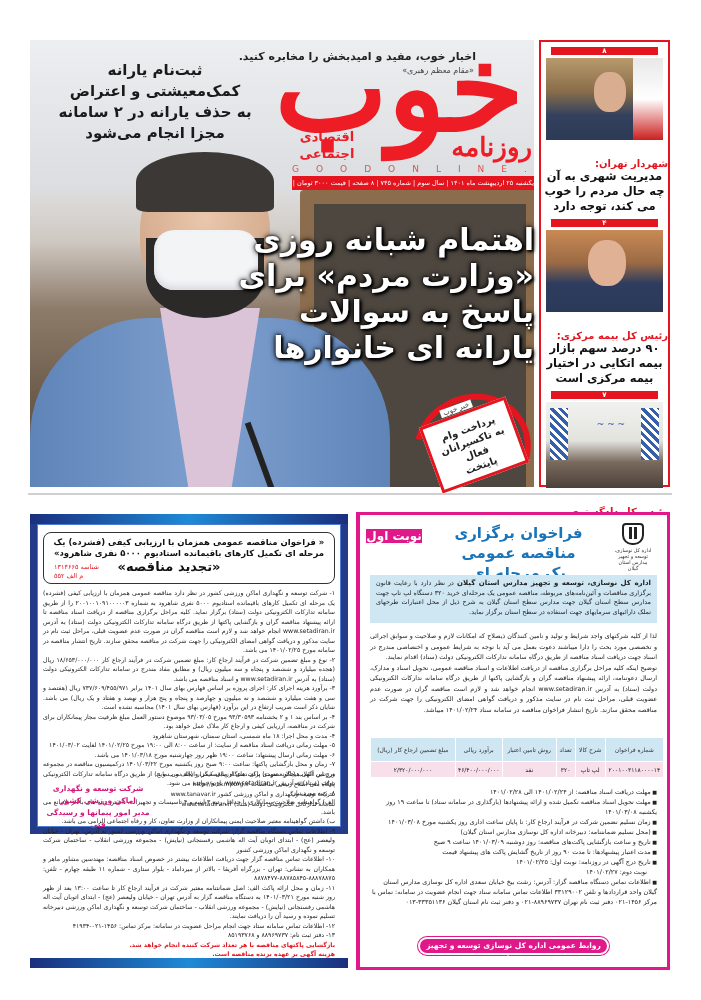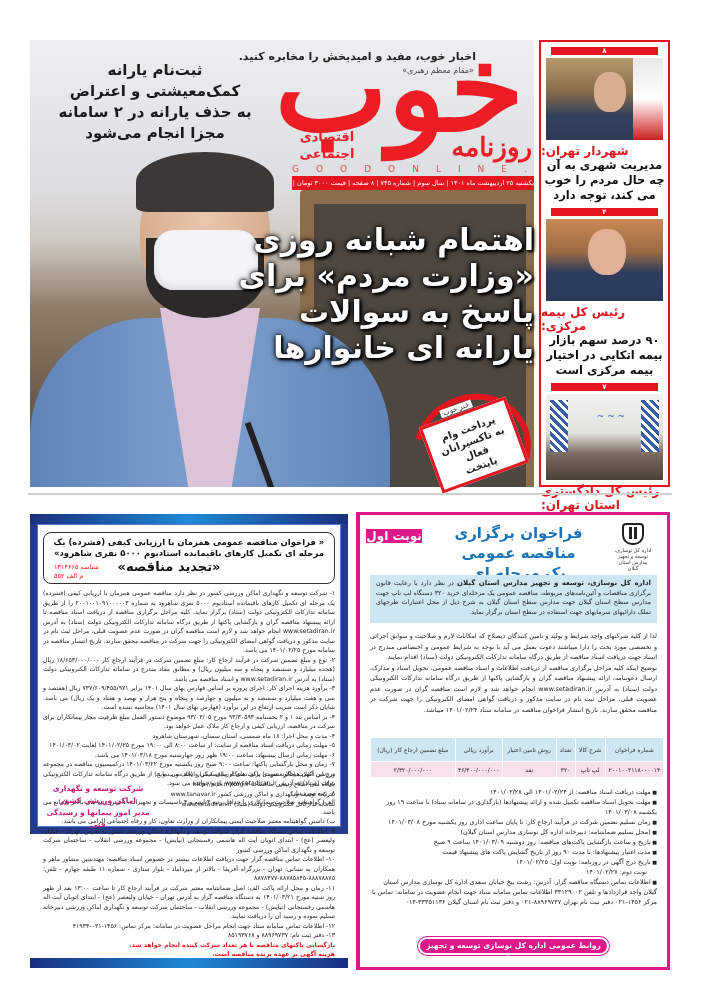--- a/index.html
+++ b/index.html
@@ -46,21 +46,21 @@
   .pg-num { height: 8px; margin: 5px 10px 3px; background: #e4151f; color: #fff; font-size: 7px; line-height: 8px; text-align: center; font-weight: bold; }
   .thumb { margin: 0 5px; height: 82px; position: relative; overflow: hidden; }
   .thumb1 { background: linear-gradient(180deg,#b89a6d,#8a6e4a 40%,#33415e 70%,#2c3a55); }
   .thumb1 .flag { position: absolute; right: 0; top: 0; width: 30px; height: 82px; background: linear-gradient(180deg,#e8e8e8,#fff 50%,#cc1f1f); }
   .thumb1 .face { position: absolute; left: 48px; top: 14px; width: 32px; height: 40px; border-radius: 45%; background: #d8ad90; }
   .thumb2 { background: linear-gradient(180deg,#c98a55,#9b6a44 40%,#2e3d5f 65%,#2b3959); }
   .thumb2 .face { position: absolute; left: 42px; top: 10px; width: 38px; height: 46px; border-radius: 45%; background: #e0b195; }
   .thumb3 { background: linear-gradient(180deg,#f1f1ee,#e3e3de 45%,#7a6a5e 70%,#4b4039); height: 86px; }
   .thumb3 .logo-wall { position: absolute; left: 30px; top: 8px; width: 70px; height: 28px; border-radius: 8px; color: #2b56a3; font-size: 9px; text-align: center; line-height: 28px; font-style: italic; }
   .thumb3 .panel { position: absolute; top: 6px; width: 18px; height: 52px; background: repeating-linear-gradient(45deg,#3760a8 0 3px,#fff 3px 6px); }
-  .r-kicker { direction: rtl; text-align: left; font-size: 12px; color: #e4151f; font-weight: bold; margin-top: 4px; }
+  .r-kicker { direction: rtl; text-align: right; font-size: 10px; color: #e4151f; font-weight: bold; margin-top: 18px; }
   .r-title { direction: rtl; text-align: center; font-size: 11.5px; line-height: 15px; font-weight: bold; color: #111; padding: 0 3px; }
 
   .divider { position: absolute; left: 28px; top: 493px; width: 644px; height: 2px; background: #d0d0d0; }
 
   
   .adL { position: absolute; left: 30px; top: 514px; width: 318px; height: 320px; border: 7px solid #243b8a; border-top-width: 10px; background: #fff;
          box-shadow: inset 0 0 0 1px #4d7dd0; }
   .adL-topgrad { position: absolute; left: 30px; top: 514px; width: 318px; height: 10px; background: linear-gradient(90deg,#1a2f7d,#1e8ad6,#1a2f7d); }
   .adL-botgrad { position: absolute; left: 30px; top: 958px; width: 318px; height: 10px; background: linear-gradient(90deg,#1a2f7d,#1e8ad6,#1a2f7d); }
   .adL-head { margin: 8px 6px 4px; border: 1.5px solid #333; border-radius: 8px; height: 52px; position: relative; direction: rtl; }

